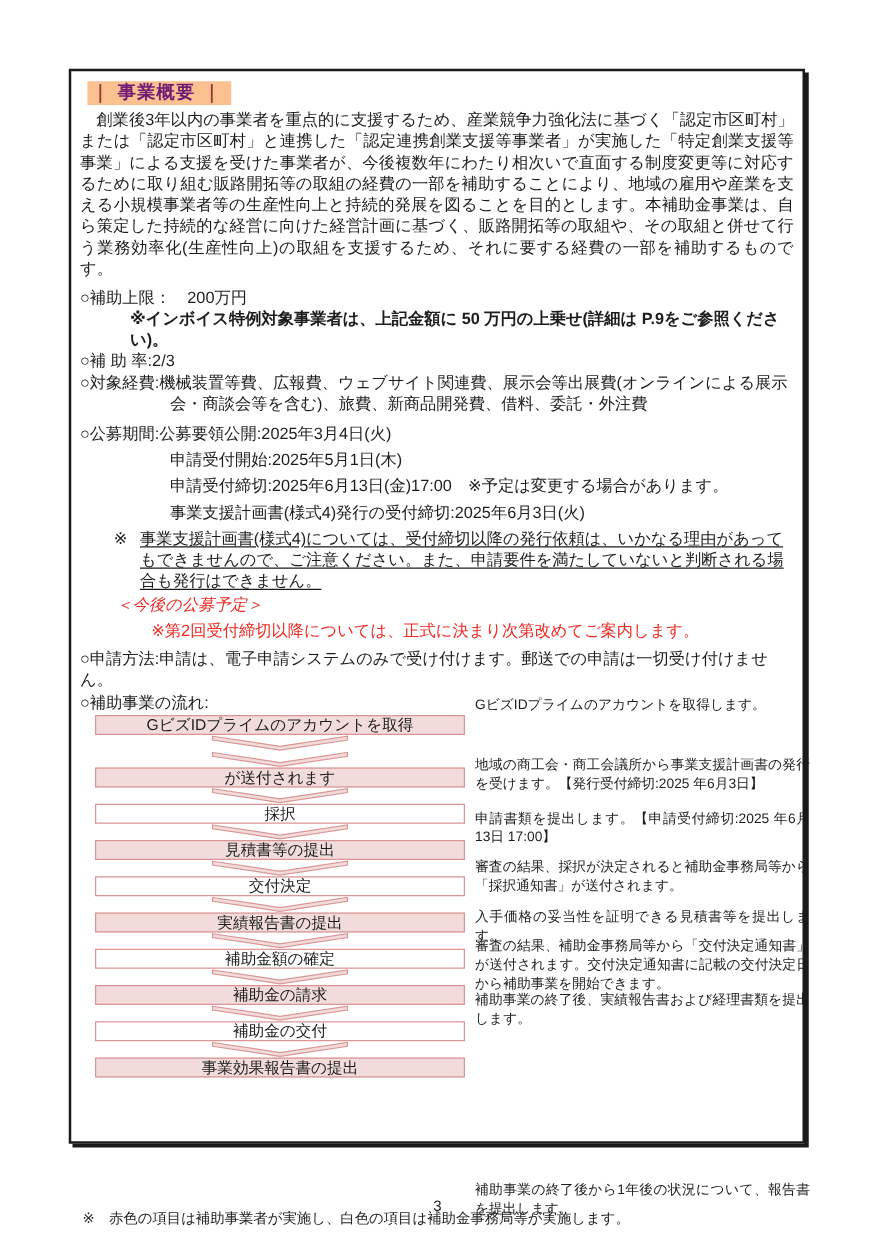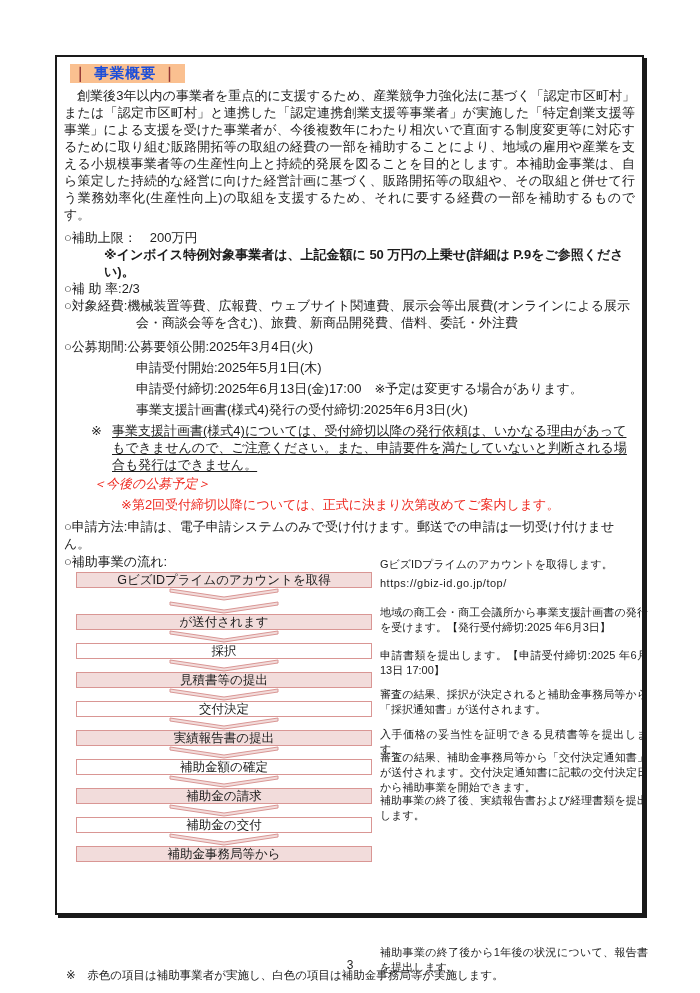--- a/index.html
+++ b/index.html
@@ -4,21 +4,21 @@
 <style>
   * { margin:0; padding:0; box-sizing:border-box; }
   html,body { width:700px; height:993px; background:#ffffff; overflow:hidden;
     font-family:"Liberation Sans","DejaVu Sans",sans-serif; color:#1c1c1c; position:relative; }
   .frame { position:absolute; left:55px; top:55px; width:589px; height:860px;
     border:2px solid #1a1a1a; box-shadow:3px 3px 0 #1a1a1a; background:#fff;
     padding:6px 7px 0 7px; }
   .heading { font-size:14.5px; font-weight:bold; margin:1px 0 4px 6px; letter-spacing:1px; }
   .heading .hl { background:#FAC090; padding:1px 8px 2px 3px; }
   .heading .bar { color:#953735; font-weight:bold; }
-  .heading .ttl { color:#1d4ed8; margin:0 6px; }
+  .heading .ttl { color:#701a75; margin:0 6px; }
   .intro { font-size:13px; line-height:17px; margin:1px 0 6px 0; text-align:justify; }
   .ln { font-size:13px; line-height:17px; }
   .ind40 { padding-left:40px;font-weight:bold; }
   .ind72 { padding-left:72px; }
   .sub { margin-top:4px; }
   .hang { padding-left:72px; text-indent:-72px; }
   .gap { margin-top:7px; }
   .warn { display:flex; margin-top:4px; padding-left:27px; }
   .warn .mark { width:21px; flex:none; }
   .warn .utext { text-decoration:underline; text-underline-offset:2px; width:540px; }
@@ -108,26 +108,25 @@
           <path d="M1,1 L55,9 L109,1 L109,4 L55,12 L1,4 Z" fill="#F2DCDB" stroke="#D99694" stroke-width="1"></path>
         </svg>
       <div class="box pink">補助金の請求</div>
       <svg class="chev" viewBox="0 0 110 13">
           <path d="M1,1 L55,9 L109,1 L109,4 L55,12 L1,4 Z" fill="#F2DCDB" stroke="#D99694" stroke-width="1"></path>
         </svg>
       <div class="box white">補助金の交付</div>
       <svg class="chev" viewBox="0 0 110 13">
           <path d="M1,1 L55,9 L109,1 L109,4 L55,12 L1,4 Z" fill="#F2DCDB" stroke="#D99694" stroke-width="1"></path>
         </svg>
-      <div class="box pink">補助金事務局等から</div>
+      <div class="box pink">事業効果報告書の提出</div>
     </div>
 
     <div class="ann a1">
       <div>GビズIDプライムのアカウントを取得します。</div>
-      <div class="url">https://gbiz-id.go.jp/top/</div>
     </div>
     <div class="ann a2">地域の商工会・商工会議所から事業支援計画書の発行を受けます。【発行受付締切:2025 年6月3日】</div>
     <div class="ann a3">申請書類を提出します。【申請受付締切:2025 年6月13日 17:00】</div>
     <div class="ann a4">審査の結果、採択が決定されると補助金事務局等から「採択通知書」が送付されます。</div>
     <div class="ann a5">入手価格の妥当性を証明できる見積書等を提出します。</div>
     <div class="ann a6">審査の結果、補助金事務局等から「交付決定通知書」が送付されます。交付決定通知書に記載の交付決定日から補助事業を開始できます。</div>
     <div class="ann a7">補助事業の終了後、実績報告書および経理書類を提出します。</div>
     <div class="ann a8">補助事業の終了後から1年後の状況について、報告書を提出します。</div>
   </div>
 

